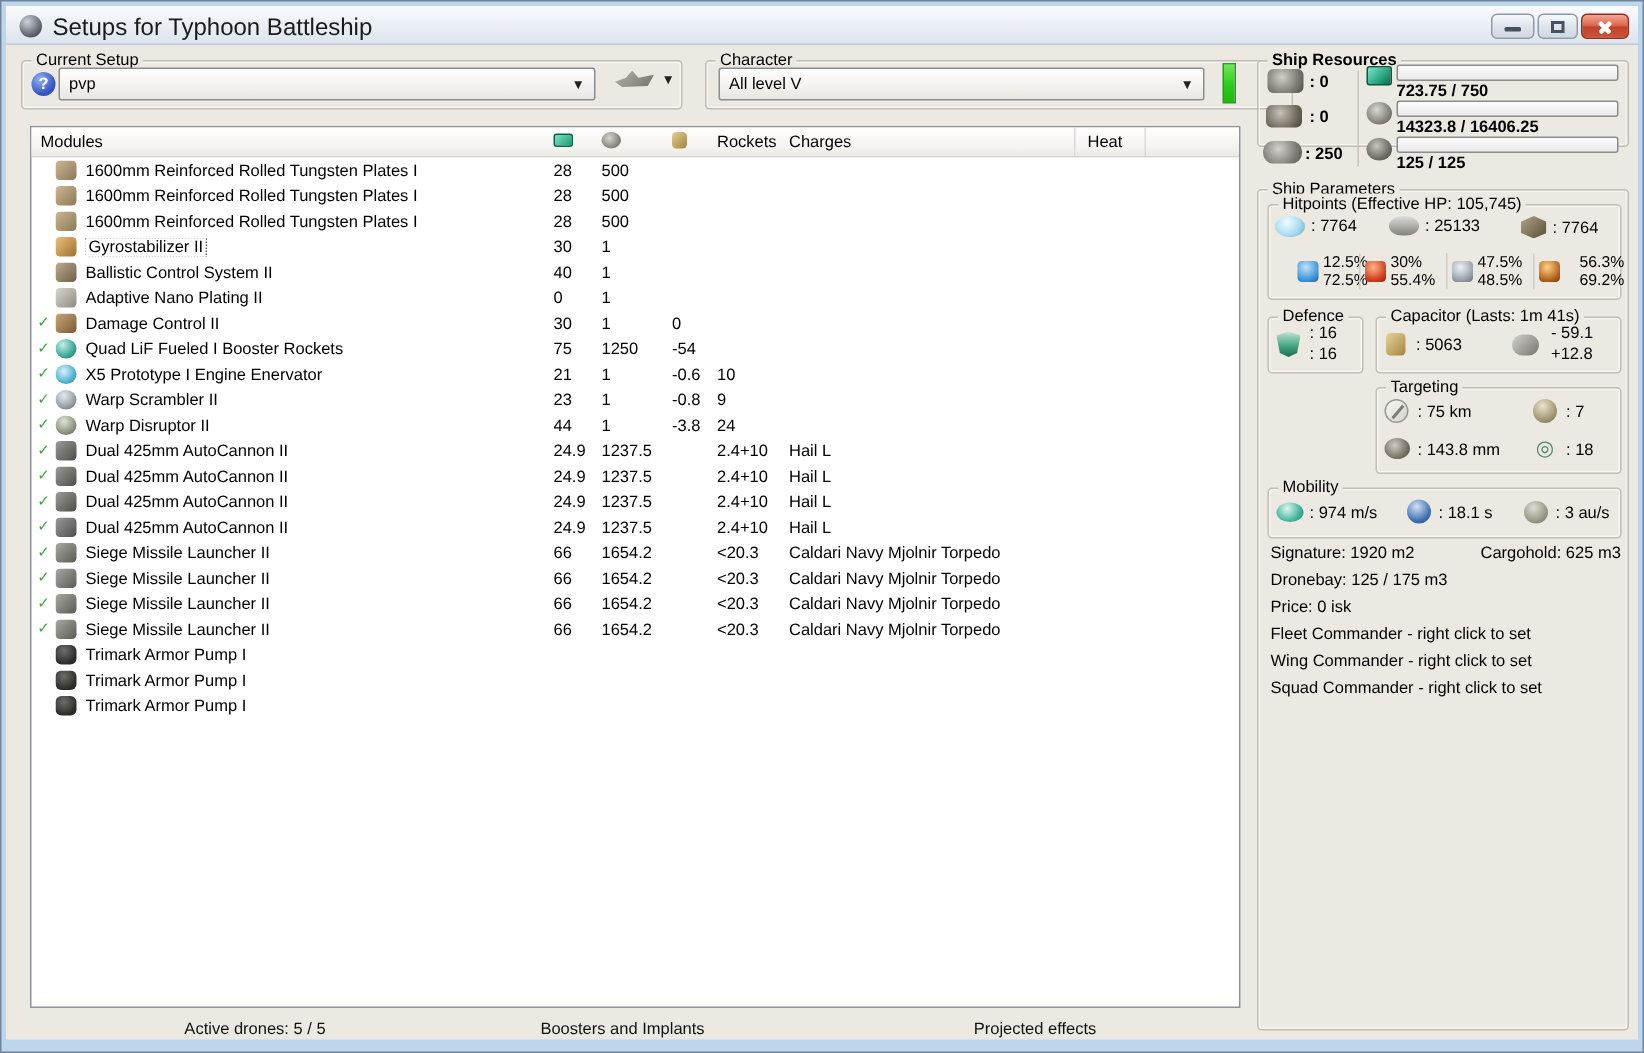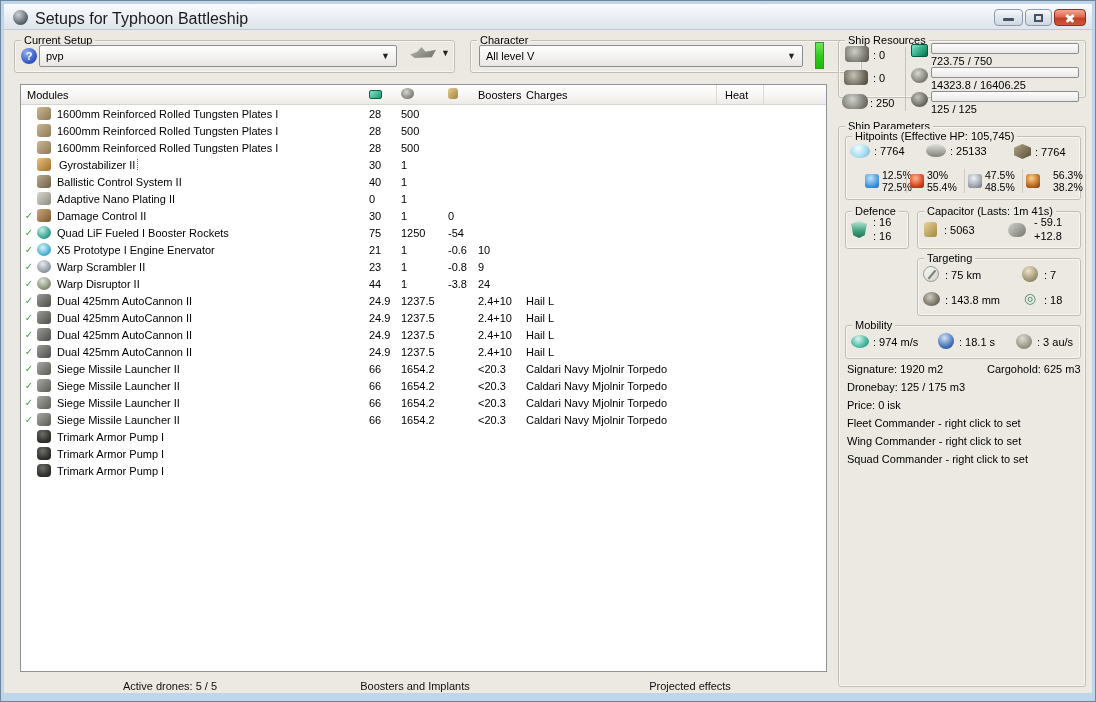--- a/index.html
+++ b/index.html
@@ -161,21 +161,21 @@
       </div>
     </div>
     <span class="char-ind" style="left:811px;top:12px;"></span>
 
     <div class="list">
       <div class="lheader">
         <span class="lh h-mod">Modules</span>
         <span class="lh h-cpu"><i class="hi hi-cpu"></i></span>
         <span class="lh h-pg"><i class="hi hi-pg"></i></span>
         <span class="lh h-cap"><i class="hi hi-cap"></i></span>
-        <span class="lh h-opt">Boosters</span>
+        <span class="lh h-opt">Rockets</span>
         <span class="lh h-chg">Charges</span>
         <span class="lh h-heat">Heat</span>
         <span class="lh h-fill"></span>
       </div>
       <div id="rows">
           <div class="mrow">
             <span class="cell c-check"></span>
             <span class="cell c-icon"><i class="micon mi-armor-plate"></i></span>
             <span class="cell c-name"><span>1600mm Reinforced Rolled Tungsten Plates I</span></span>
             <span class="cell c-cpu">28</span>
@@ -416,21 +416,21 @@
             <span class="cell c-chg"></span>
             <span class="cell c-heat"></span>
           </div>
         </div>
     </div>
 
     <div class="bottom-lbl" style="left:166px;">Active drones: 5 / 5</div>
     <div class="bottom-lbl" style="left:411px;">Boosters and Implants</div>
     <div class="bottom-lbl" style="left:686px;">Projected effects</div>
 
-    <div class="gb" style="left:834px;top:10px;width:248px;height:58px;">
+    <div class="gb" style="left:834px;top:10px;width:248px;height:58px;font-weight:bold;">
       <span class="gb-label">Ship Resources</span>
       <span class="res-ic ri-turret" style="left:6px;top:5px;"></span>
       <span class="info-line" style="left:34px;top:8px;">: 0</span>
       <span class="res-ic ri-launcher" style="left:5px;top:29px;"></span>
       <span class="info-line" style="left:34px;top:31px;">: 0</span>
       <span class="res-ic ri-calib" style="left:3px;top:53px;"></span>
       <span class="info-line" style="left:31px;top:56px;">: 250</span>
       <span class="vdiv" style="left:66px;top:6px;height:64px;"></span>
       <div id="res-bars">
         <span class="bar-ic bi-cpu" style="left:72px;top:3px;"></span>
@@ -481,21 +481,21 @@
               <span class="pi pi-kinetic"></span>
               <span style="display: flex; flex-direction: column; line-height: 12px; font-size: 10.5px;">
                 <span>47.5%</span>
                 <span>48.5%</span>
               </span>
             </div>
             <div style="display: flex; align-items: center; gap: 13px; width: 58px; border-left: 1px solid rgb(207, 203, 194); padding-left: 3px;">
               <span class="pi pi-explosive"></span>
               <span style="display: flex; flex-direction: column; line-height: 12px; font-size: 10.5px;">
                 <span>56.3%</span>
-                <span>38.2%</span>
+                <span>69.2%</span>
               </span>
             </div>
           </div>
       </div>
 
       <div class="gb" style="left:6px;top:84px;width:64px;height:38px;">
         <span class="gb-label">Defence</span>
         <span class="pi pi-defshield" style="position:absolute;left:5px;top:9px;"></span>
         <span class="info-line" style="left:27px;top:4px;">: 16</span>
         <span class="info-line" style="left:27px;top:18px;">: 16</span>

